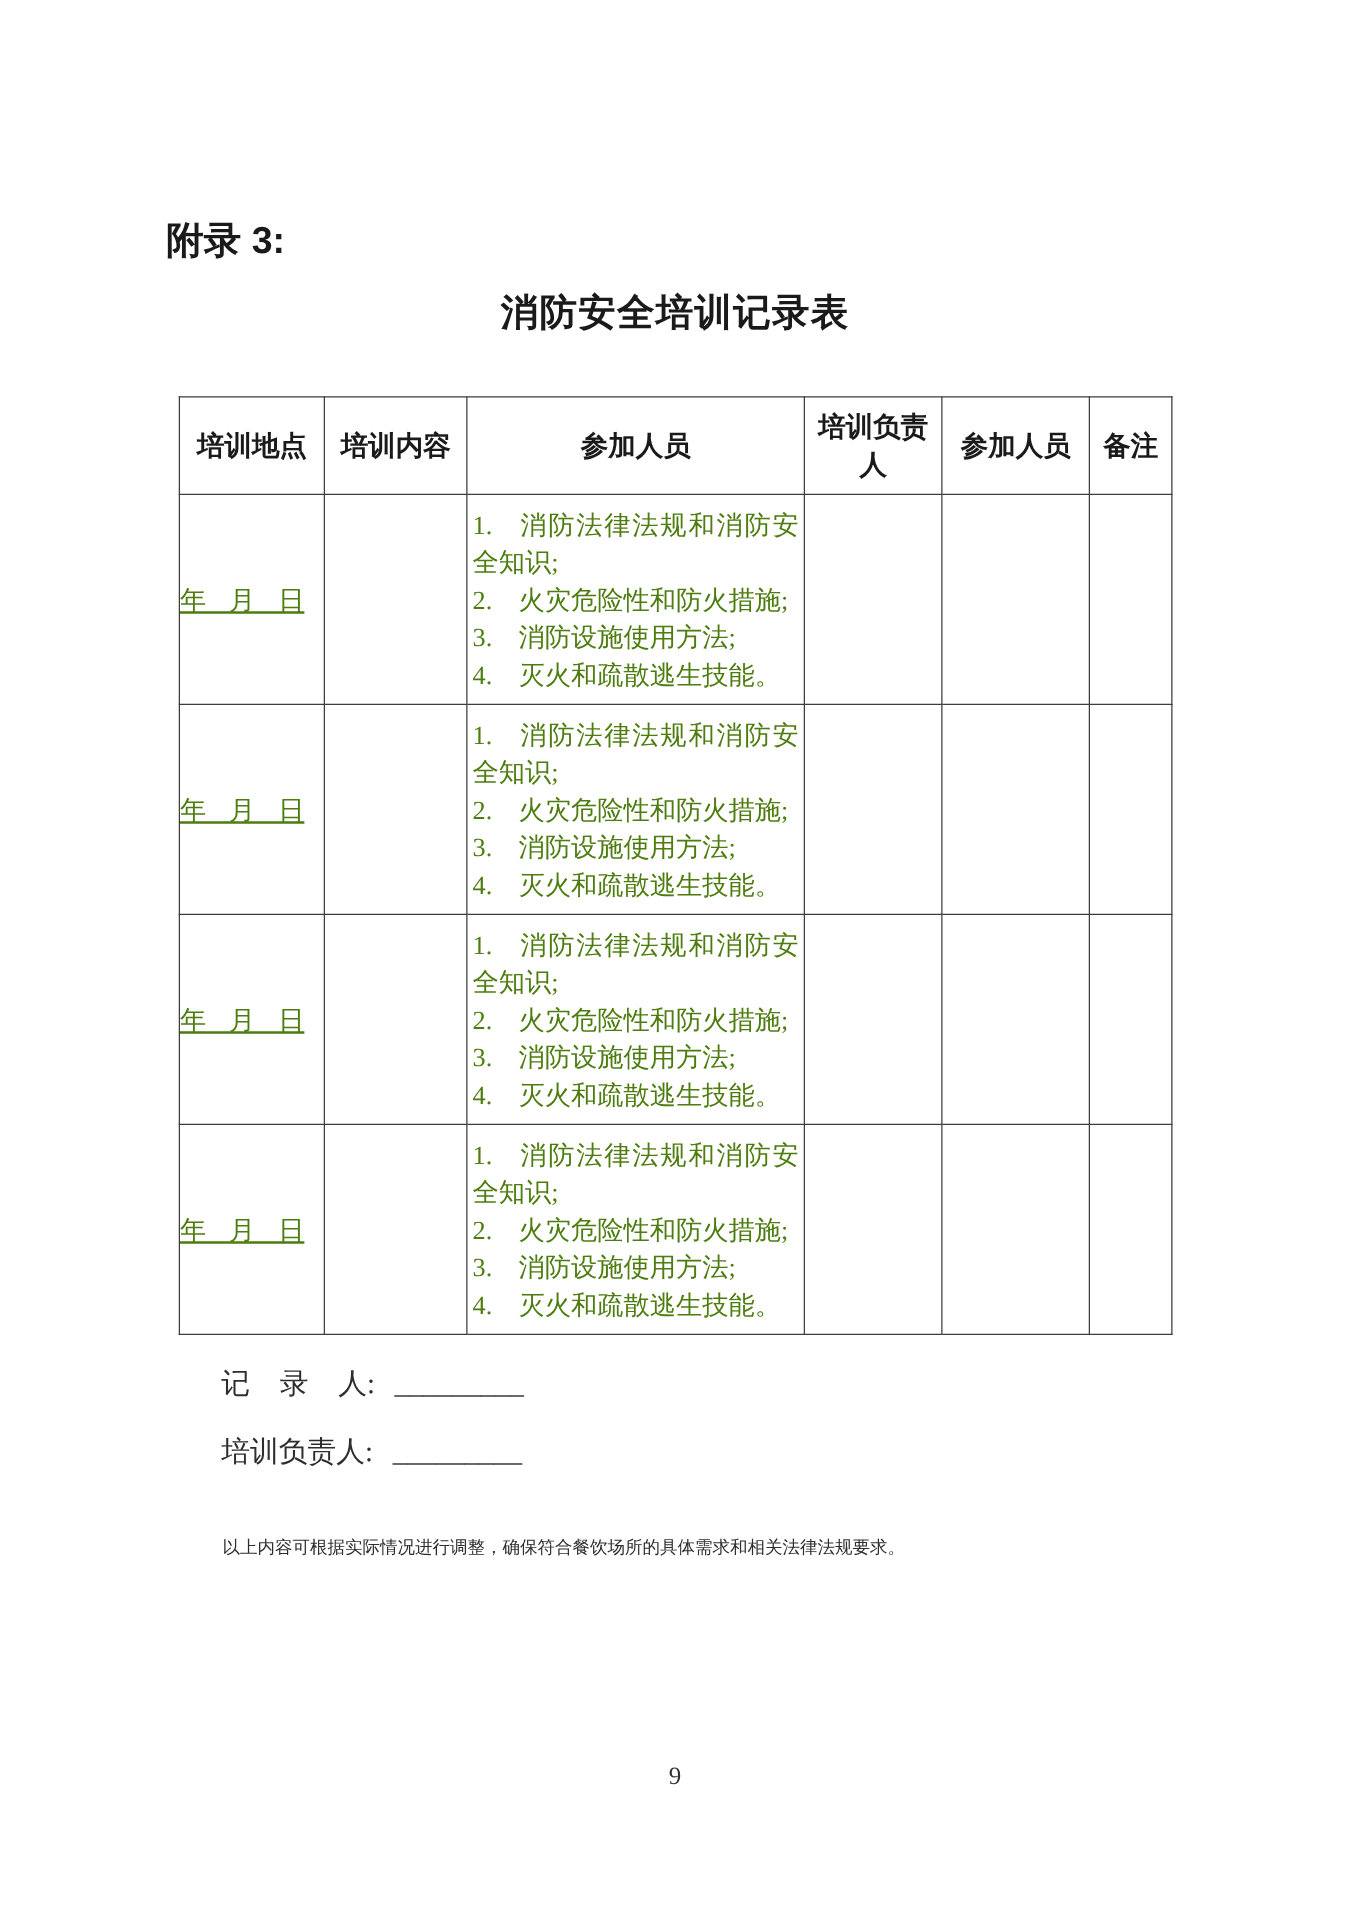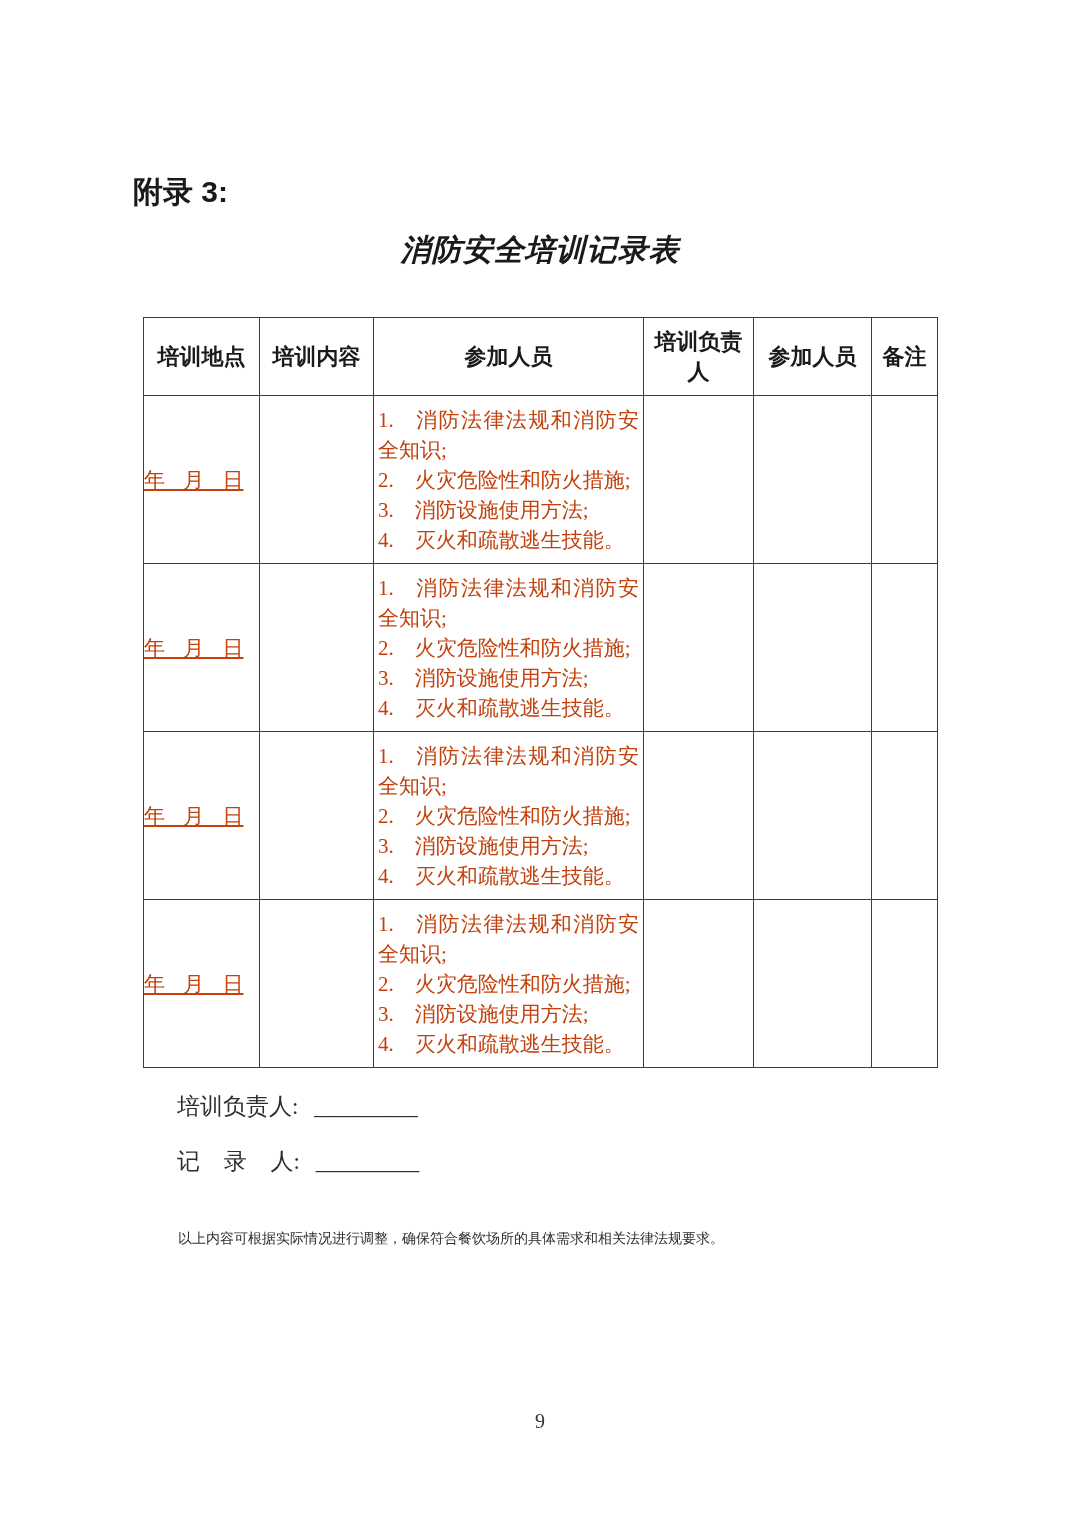--- a/index.html
+++ b/index.html
@@ -27,21 +27,20 @@
     position: absolute;
     left: 0;
     top: 230px;
     width: 100%;
     text-align: center;
     font-family: "Liberation Sans", sans-serif;
     font-weight: bold;
     font-size: 30px;
     letter-spacing: 1px;
     color: #1a1a1a;
-    font-style: italic;
   }
   table.record-table {
     position: absolute;
     left: 143px;
     top: 317px;
     width: 794px;
     border-collapse: collapse;
     table-layout: fixed;
   }
   .record-table th, .record-table td {
@@ -55,21 +54,21 @@
     font-size: 22px;
     color: #1a1a1a;
     text-align: center;
     vertical-align: middle;
     padding: 0 2px;
   }
   .record-table tbody td {
     height: 168px;
     vertical-align: middle;
     font-family: "Liberation Serif", "DejaVu Serif", serif;
-    color: #c2410c;
+    color: #4d7c0f;
   }
   td.time-cell {
     text-align: left;
     font-size: 21px;
     word-spacing: 13px;
     text-decoration: underline;
   }
   td.content-cell {
     padding: 6px 4px;
     font-size: 21px;
@@ -189,26 +188,26 @@
         </td>
         <td></td>
         <td></td>
         <td></td>
       </tr>
     </tbody>
   </table>
 
   <div class="sig-block">
     <div class="sig-line">
+      <span class="sig-label recorder">记 录 人:</span>
+      <span class="sig-blank">_________</span>
+    </div>
+    <div class="sig-line">
       <span class="sig-label">培训负责人:</span>
       <span class="sig-blank">_________</span>
     </div>
-    <div class="sig-line">
-      <span class="sig-label recorder">记 录 人:</span>
-      <span class="sig-blank">_________</span>
-    </div>
   </div>
 
   <div class="note-paragraph">以上内容可根据实际情况进行调整，确保符合餐饮场所的具体需求和相关法律法规要求。</div>
 
   <div class="page-number">9</div>
 
 </div>
 
 </body></html>

